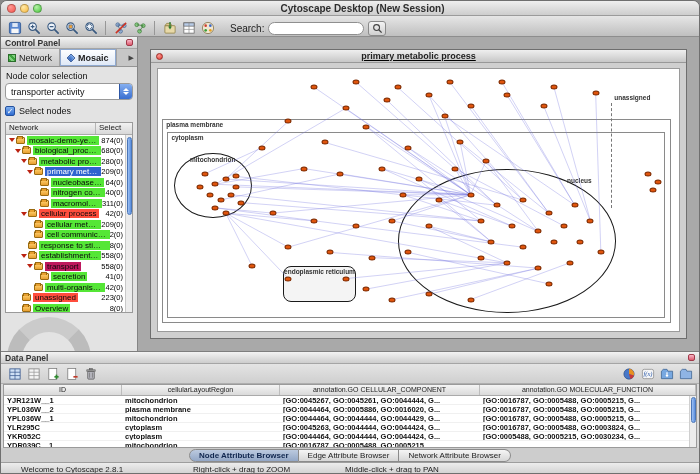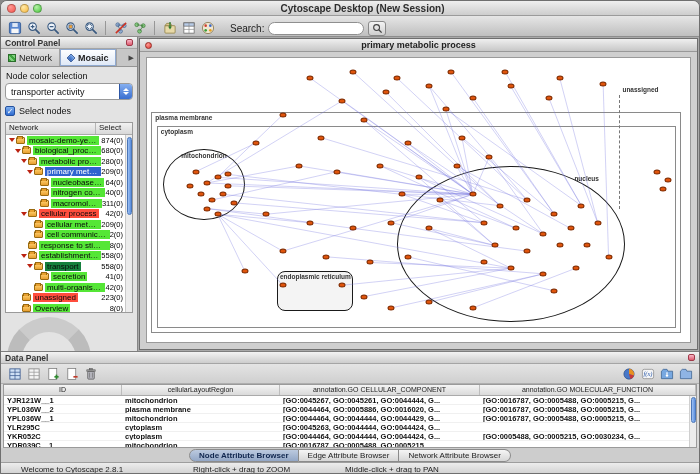--- a/index.html
+++ b/index.html
@@ -59,29 +59,29 @@
   .tree-body { flex:1; overflow:hidden; padding-right:7px; }
   .tree-row { height:10.5px; display:flex; align-items:center; font-size:8px; white-space:nowrap; overflow:hidden; }
   .exp { width:8px; flex:0 0 8px; display:flex; align-items:center; justify-content:center; }
   .exp.down::before { content:""; width:0; height:0; border-left:3px solid transparent; border-right:3px solid transparent; border-top:4px solid #bb2211; }
   .folder { width:9px; height:7px; flex:0 0 9px; background:linear-gradient(#ffd070,#e8a030); border:1px solid #9a6a10; border-radius:1px; margin-right:2px; position:relative; }
   .folder::before { content:""; position:absolute; top:-2px; left:0; width:4px; height:2px; background:#e8a030; border:1px solid #9a6a10; border-bottom:none; }
   .tlabel { padding:0 2px; color:#0a0a0a; overflow:hidden; text-overflow:ellipsis; max-width:72px; }
   .tlabel.green { background:#55e636; }
   .tlabel.red { background:#ff4d3d; }
   .tlabel.blue { background:#2f63cf; color:#fff; }
-  .tlabel.teal { background:#15803d; }
+  .tlabel.teal { background:#be185d; }
   .tcount { margin-left:auto; font-size:7.5px; color:#000; padding-right:2px; }
   .tree-scrollbar { position:absolute; right:0; top:12px; bottom:0; width:7px; background:#ececec; border-left:1px solid #c9c9c9; }
   .tree-scrollbar .thumb { width:5px; height:78px; margin:2px auto; background:linear-gradient(90deg,#9cc0f4,#5a8ede); border-radius:3px; border:1px solid #4a76b8; }
   .watermark-area { flex:1; position:relative; overflow:hidden; }
   .swirl { position:absolute; left:2px; top:4px; width:84px; height:84px; border:15px solid #9d9d9d; border-radius:50%; border-top-color:#b8b8b8; opacity:.55; }
 
   
-  .desktop { flex:1; padding:1px; display:flex; }
+  .desktop { flex:1; padding:12px; display:flex;text-decoration:underline; }
   .net-frame { flex:1; display:flex; flex-direction:column; border:1px solid #6e6e6e; background:#cfcfcf; }
   .net-titlebar { height:13px; flex:0 0 13px; background:linear-gradient(#efefef,#c7c7c7); border-bottom:1px solid #989898; position:relative; display:flex; align-items:center; justify-content:center; }
   .nf-close { position:absolute; left:5px; width:7px; height:7px; border-radius:50%; background:radial-gradient(circle at 35% 30%,#ff9a94,#e03c34); border:1px solid #9a2a24; }
   .nf-title { font-size:9px; font-weight:bold; color:#222; }
   .net-body { flex:1; padding:5px 6px 6px 6px; }
   .net-canvas { width:100%; height:100%; background:#fff; border:1px solid #9a9a9a; position:relative; overflow:hidden; }
   .region { position:absolute; }
   .region.rect { border:1px solid #8a8a8a; }
   .region.ellipse { border:1.4px solid #1a1a1a; border-radius:50%; }
   .region.roundrect { border:1.4px solid #1a1a1a; border-radius:8px; background:rgba(0,0,0,.045); }
@@ -665,20 +665,21 @@
           <div class="dt-row">
             <span class="bc c0">YPL036W__1</span>
             <span class="bc c1">mitochondrion</span>
             <span class="bc c2">[GO:0044464, GO:0044444, GO:0044429, G...</span>
             <span class="bc c3">[GO:0016787, GO:0005488, GO:0005215, G...</span>
           </div>
           <div class="dt-row">
             <span class="bc c0">YLR295C</span>
             <span class="bc c1">cytoplasm</span>
             <span class="bc c2">[GO:0045263, GO:0044444, GO:0044424, G...</span>
+            <span class="bc c3">[GO:0016787, GO:0005488, GO:0003824, G...</span>
           </div>
           <div class="dt-row">
             <span class="bc c0">YKR052C</span>
             <span class="bc c1">cytoplasm</span>
             <span class="bc c2">[GO:0044464, GO:0044444, GO:0044424, G...</span>
             <span class="bc c3">[GO:0005488, GO:0005215, GO:0030234, G...</span>
           </div>
           <div class="dt-row">
             <span class="bc c0">YDR039C__1</span>
             <span class="bc c1">mitochondrion</span>

